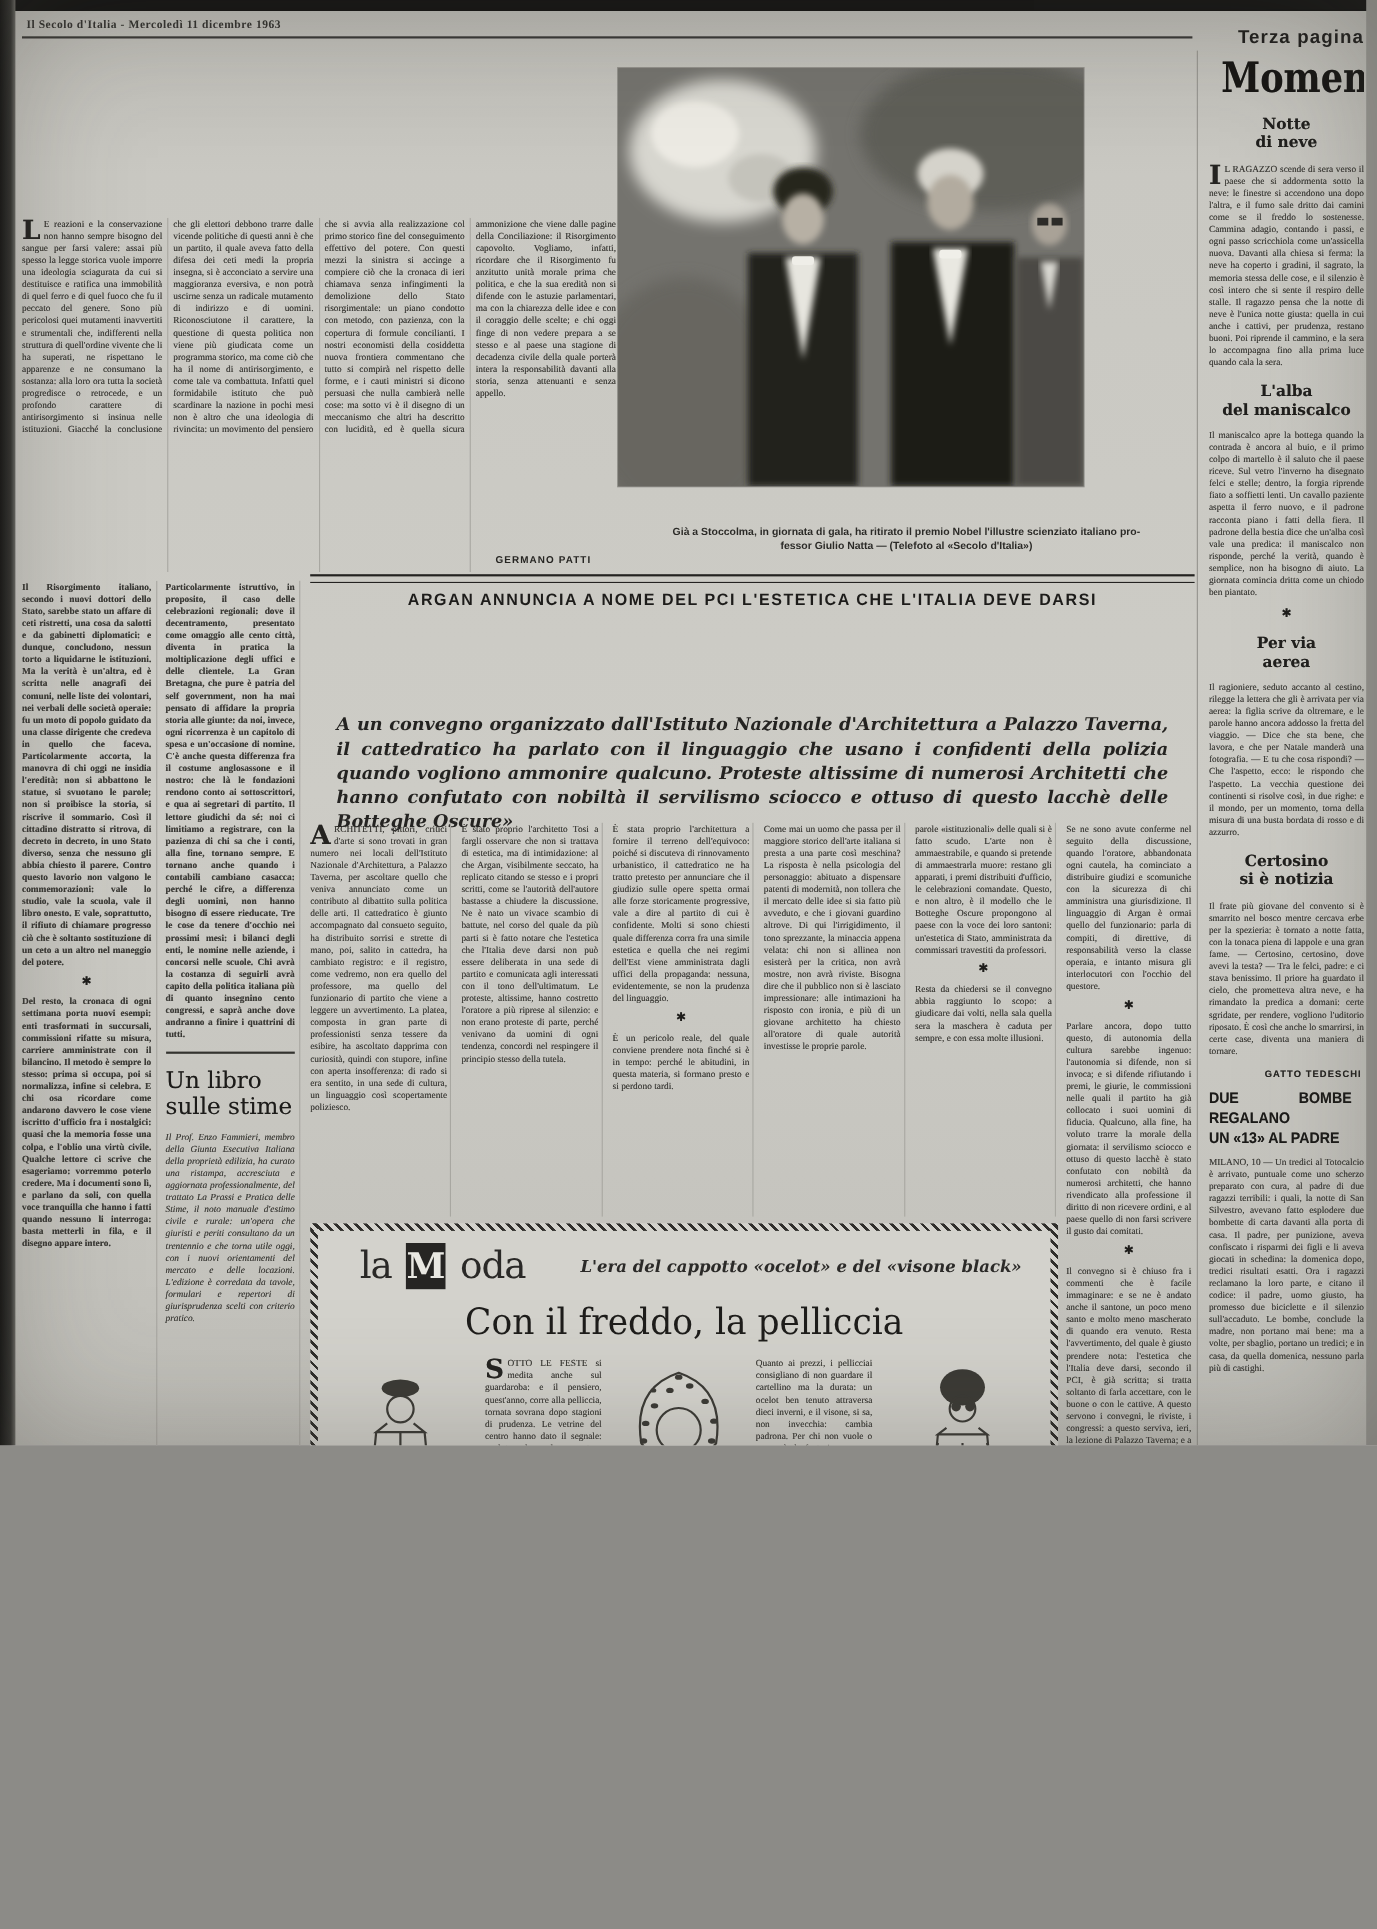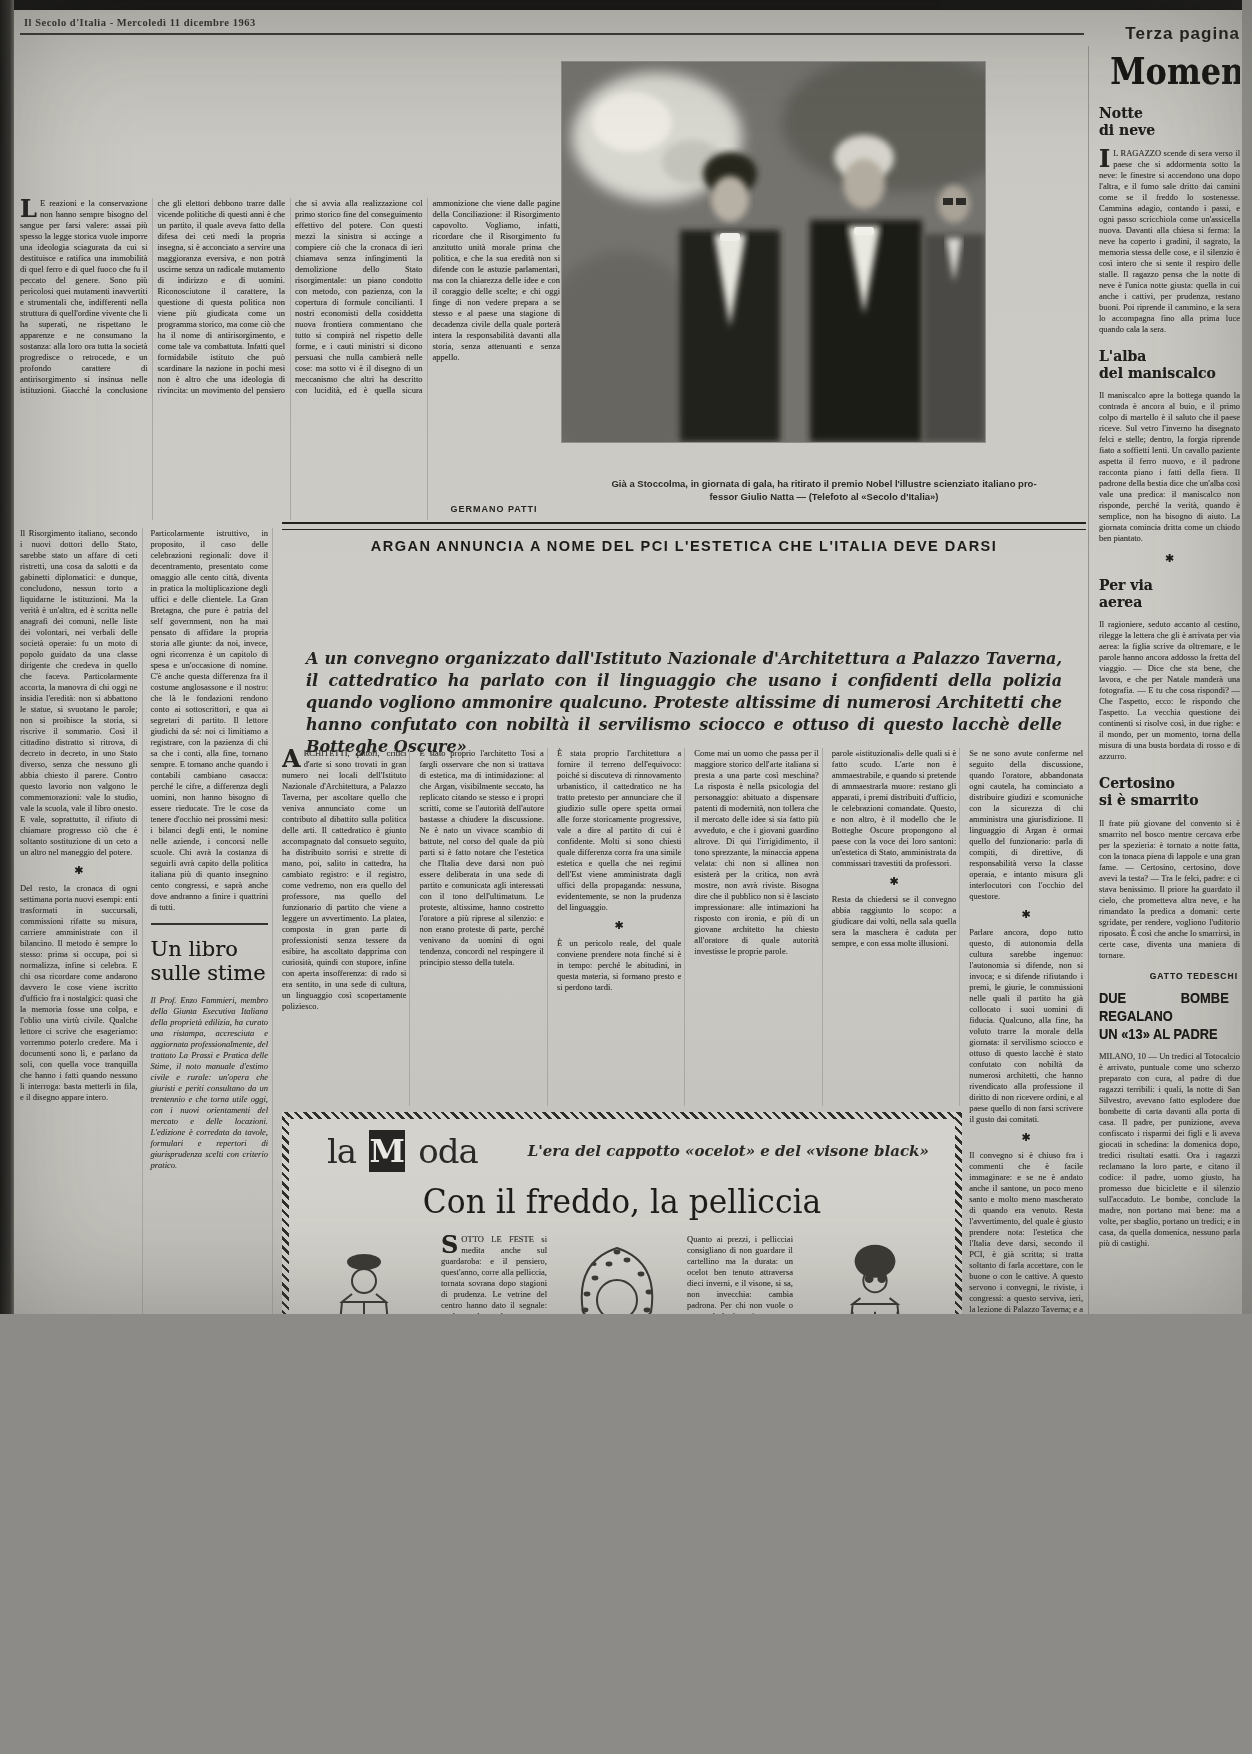--- a/index.html
+++ b/index.html
@@ -57,21 +57,21 @@
   .acol p{margin:0 0 5px 0;}
   .star{ text-align:center;font-size:11px;color:#1e1d1b;margin:7px 0;}
 
   
   .lrail{position:absolute;left:20px;top:528px;width:252px;height:1226px;display:flex;
     border-right:1px solid #a8a7a1;overflow:hidden;}
   .lcol{width:118px;margin-right:8px;padding-right:4px;border-right:1px solid #a8a7a1;
     font:8.5px/11px "Liberation Serif",serif;text-align:justify;color:#3a3935;
     text-shadow:0 0 .4px rgba(40,40,36,.5);}
   .lcol.last{margin-right:0;border-right:none;}
-  .lcol p{margin:0 0 6px 0;}
+  .lcol p{margin:0 0 6px 0;font-weight:bold;}
   .book-rule{height:2px;background:#34332f;margin:10px 0 12px 0;}
   .book-title{font:400 21px/24px "DejaVu Serif",serif;color:#1c1b19;margin-bottom:10px;}
   .book-body{font:italic 8.5px/11px "Liberation Serif",serif;}
 
   
   .moda{position:absolute;left:282px;top:1112px;width:680px;height:642px;background:#d3d2cc;overflow:hidden;}
   .hatch{position:absolute;background:repeating-linear-gradient(45deg,#2f2e2b 0 2.5px,rgba(0,0,0,0) 2.5px 6.5px);}
   .hatch.t{left:0;top:0;right:0;height:7px;}
   .hatch.b{left:0;bottom:0;right:0;height:7px;}
   .hatch.l{left:0;top:0;bottom:0;width:7px;}
@@ -93,21 +93,21 @@
   .byline-fuma{font:700 8.5px "Liberation Sans",sans-serif;letter-spacing:.5px;color:#262522;
     margin-top:4px;text-align:center;}
 
   
   .momenti{position:absolute;left:1088px;top:46px;width:152px;height:1708px;overflow:hidden;
     border-left:1px solid #94938d;padding-left:10px;box-sizing:border-box;
     font:8.5px/11px "Liberation Serif",serif;text-align:justify;color:#3a3935;
     text-shadow:0 0 .4px rgba(40,40,36,.5);}
   .m-title{font:700 38px/42px "DejaVu Serif",serif;color:#171614;text-align:center;
     transform:scaleX(.84);transform-origin:center;margin:4px 0 10px 0;}
-  .m-h{ font:700 14px/17px "DejaVu Serif",serif;color:#201f1d;margin:13px 0 6px 0;}
+  .m-h{ text-align:center;font:700 14px/17px "DejaVu Serif",serif;color:#201f1d;margin:13px 0 6px 0;}
   .m-byline{text-align:right;font:700 8.5px "Liberation Sans",sans-serif;letter-spacing:1px;
     color:#262522;margin:10px 2px 8px 0;}
   .bombe-h{font:700 14px/18px "Liberation Sans",sans-serif;color:#1b1a18;margin:6px 0 7px 0;
     transform:scaleX(.92);transform-origin:left;}
   svg{display:block;}
 </style>
 </head>
 <body>
 
 <div class="page">
@@ -321,21 +321,21 @@
     <div class="star">✱</div>
 
     <div class="m-h">
       <span>Per via</span><br>
       <span>aerea</span>
     </div>
     <p>Il ragioniere, seduto accanto al cestino, rilegge la lettera che gli è arrivata per via aerea: la figlia scrive da oltremare, e le parole hanno ancora addosso la fretta del viaggio. — Dice che sta bene, che lavora, e che per Natale manderà una fotografia. — E tu che cosa rispondi? — Che l'aspetto, ecco: le rispondo che l'aspetto. La vecchia questione dei continenti si risolve così, in due righe: e il mondo, per un momento, torna della misura di una busta bordata di rosso e di azzurro.</p>
 
     <div class="m-h">
       <span>Certosino</span><br>
-      <span>si è smarrito</span>
+      <span>si è notizia</span>
     </div>
     <p>Il frate più giovane del convento si è smarrito nel bosco mentre cercava erbe per la spezieria: è tornato a notte fatta, con la tonaca piena di lappole e una gran fame. — Certosino, certosino, dove avevi la testa? — Tra le felci, padre: e ci stava benissimo. Il priore ha guardato il cielo, che prometteva altra neve, e ha rimandato la predica a domani: certe sgridate, per rendere, vogliono l'uditorio riposato. È così che anche lo smarrirsi, in certe case, diventa una maniera di tornare.</p>
 
     <div class="m-byline">GATTO TEDESCHI</div>
 
     <div class="bombe-h">
       <span>DUE BOMBE REGALANO</span><br>
       <span>UN «13» AL PADRE</span>
     </div>
     <p>MILANO, 10 — Un tredici al Totocalcio è arrivato, puntuale come uno scherzo preparato con cura, al padre di due ragazzi terribili: i quali, la notte di San Silvestro, avevano fatto esplodere due bombette di carta davanti alla porta di casa. Il padre, per punizione, aveva confiscato i risparmi dei figli e li aveva giocati in schedina: la domenica dopo, tredici risultati esatti. Ora i ragazzi reclamano la loro parte, e citano il codice: il padre, uomo giusto, ha promesso due biciclette e il silenzio sull'accaduto. Le bombe, conclude la madre, non portano mai bene: ma a volte, per sbaglio, portano un tredici; e in casa, da quella domenica, nessuno parla più di castighi.</p>

